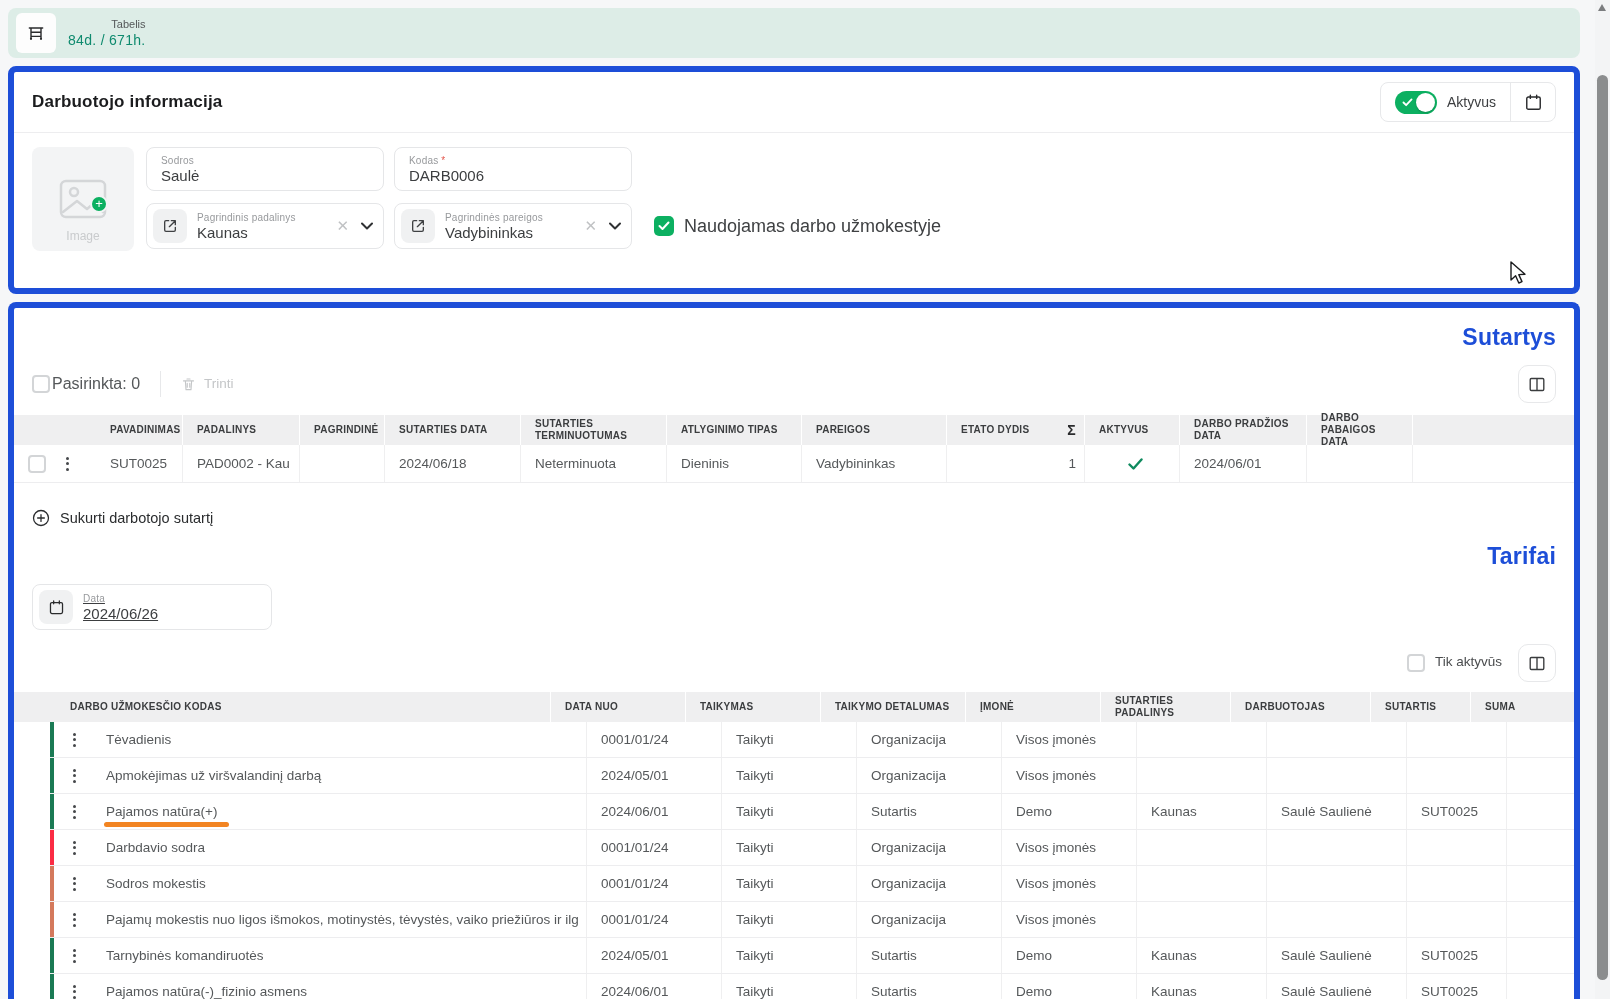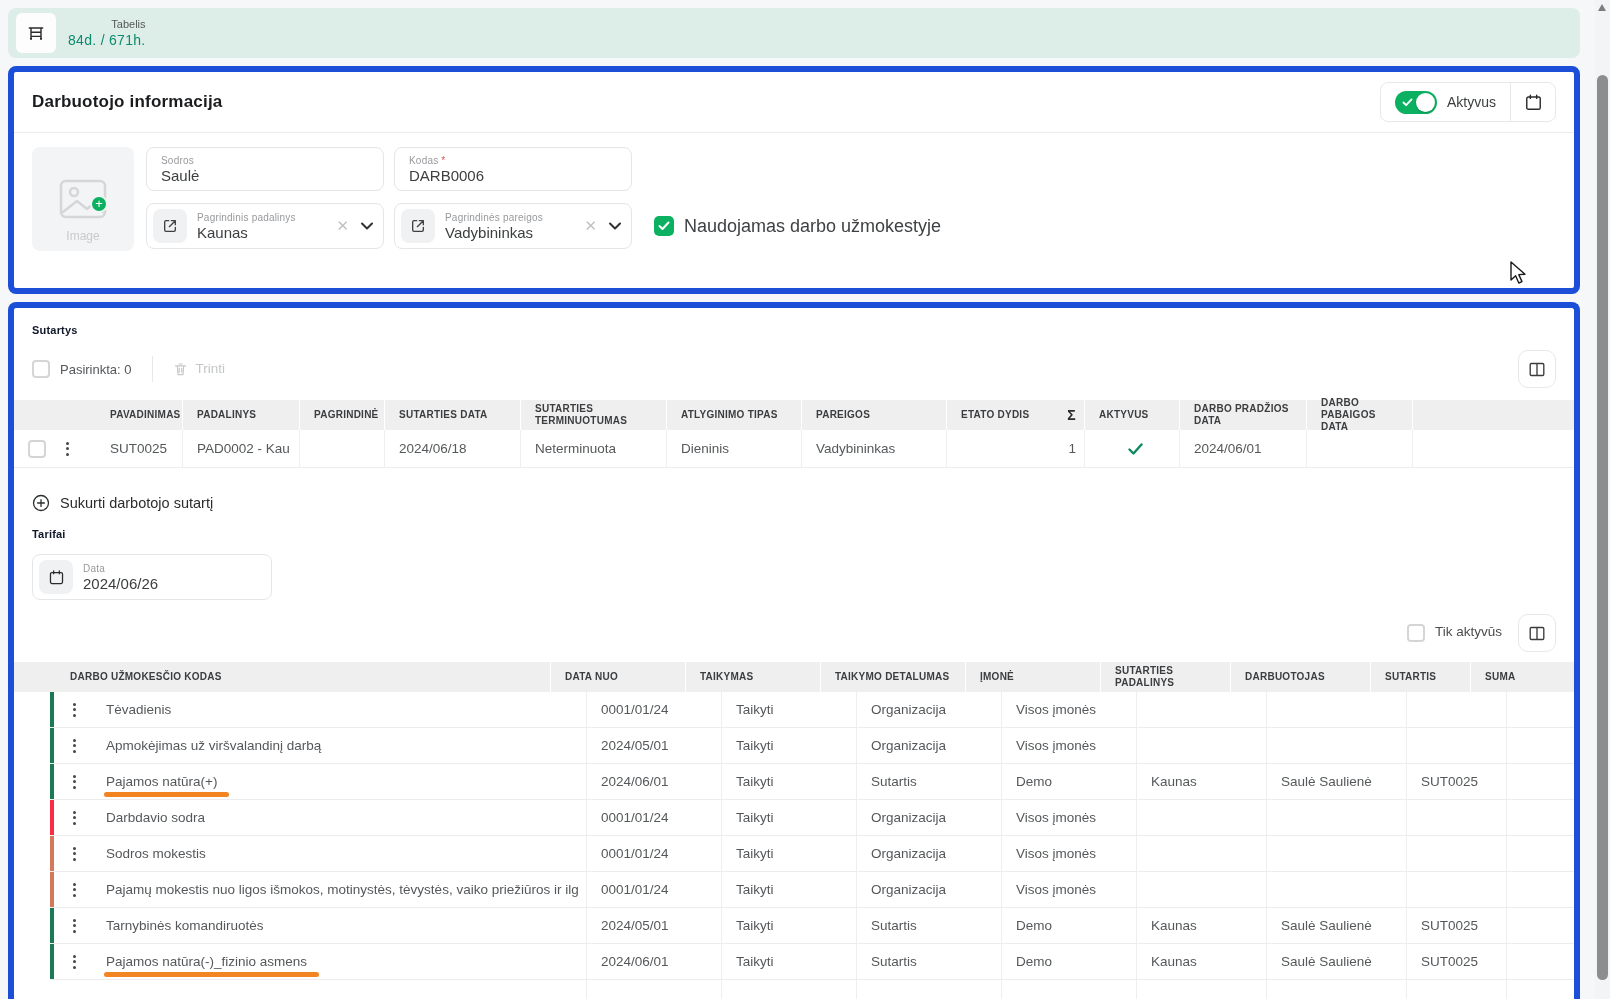--- a/index.html
+++ b/index.html
@@ -66,24 +66,24 @@
   .combo-x { color:#c0c2c4; font-size:15px; font-weight:bold; cursor:pointer; padding:0 2px; }
   .chev { display:flex; align-items:center; cursor:pointer; }
 
   .cbx-row { display:flex; align-items:center; gap:10px; margin-left:12px; cursor:pointer; }
   .cbx { width:20px; height:20px; border-radius:5px; display:flex; align-items:center; justify-content:center; }
   .cbx.checked { background:#0cb061; }
   .cbx.unchecked { background:#fff; border:2px solid #d3d5d7; }
   .cbx-label { font-size:18px; color:#3f4143; }
 
   
-  .sec-title { font-size:11px; font-weight:bold; color:#0f172a; padding:16px 18px 0; letter-spacing:.2px; }
+  .sec-title { font-size:23px; font-weight:bold; color:#1d4ed8; padding:16px 18px 0; letter-spacing:.2px;text-align:right; }
   .toolbar { display:flex; align-items:center; padding:0 18px; margin-top:14px; height:38px; }
   .toolbar .cbx { width:18px; height:18px; border-radius:4px; }
-  .sel-label { font-size:13px; color:#55585a; margin-left:10px; }
+  .sel-label { font-size:16px; color:#55585a; margin-left:2px; }
   .tool-div { width:1px; height:26px; background:#e7e8ea; margin:0 20px; }
   .trash-btn { display:flex; align-items:flex-start; gap:8px; color:#c4c6c8; font-size:13.5px; cursor:default; }
   .spacer { flex:1; }
   .cols-btn { width:38px; height:38px; border:1px solid #e7e8ea; border-radius:10px;
     display:flex; align-items:center; justify-content:center; cursor:pointer; background:#fff; }
 
   
   .c-grid { display:grid; grid-template-columns:82px 87px 117px 85px 136px 146px 135px 145px 138px 95px 127px 106px 1fr; }
   .t-grid { display:grid; grid-template-columns:42px 495px 135px 135px 145px 135px 130px 140px 100px 1fr; }
   .thead { margin-top:12px; }
@@ -117,21 +117,21 @@
 
   .cell-text { position:relative; display:inline-block; }
   .cell-text.underlined::after { content:""; position:absolute; left:-2px; right:-12px;
     bottom:-8px; height:5px; border-radius:3px; background:#f28422; }
 
   
   .create-link { display:flex; align-items:center; gap:10px; margin:26px 16px 0 18px;
     font-size:14.5px; color:#2a2c2e; cursor:pointer; width:max-content; }
   .tarifai-title { margin-top:16px; }
   .datebox { width:240px; height:46px; border:1px solid #e5e6e8; border-radius:8px;
-    display:flex; align-items:center; gap:10px; padding:0 10px 0 6px; margin:14px 8px 0 18px; background:#fff; }
+    display:flex; align-items:center; gap:10px; padding:0 10px 0 6px; margin:14px 8px 0 18px; background:#fff;text-decoration:underline; }
   .right-row { display:flex; align-items:center; justify-content:flex-end; gap:16px;
     margin-top:14px; padding-right:18px; }
   .onlyactive { display:flex; gap:10px; cursor:pointer; }
   .onlyactive .cbx { width:18px; height:18px; border-radius:4px; }
   .oa-label { font-size:13.5px; color:#4a4c4e; }
 
   
   .scrollbar { position:absolute; right:0; top:0; width:15px; height:999px; background:#f3f4f5; }
   .scroll-up { position:absolute; top:4px; left:3px; width:0; height:0;
     border-left:4.5px solid transparent; border-right:4.5px solid transparent; border-bottom:7px solid #7b7d7f; }

